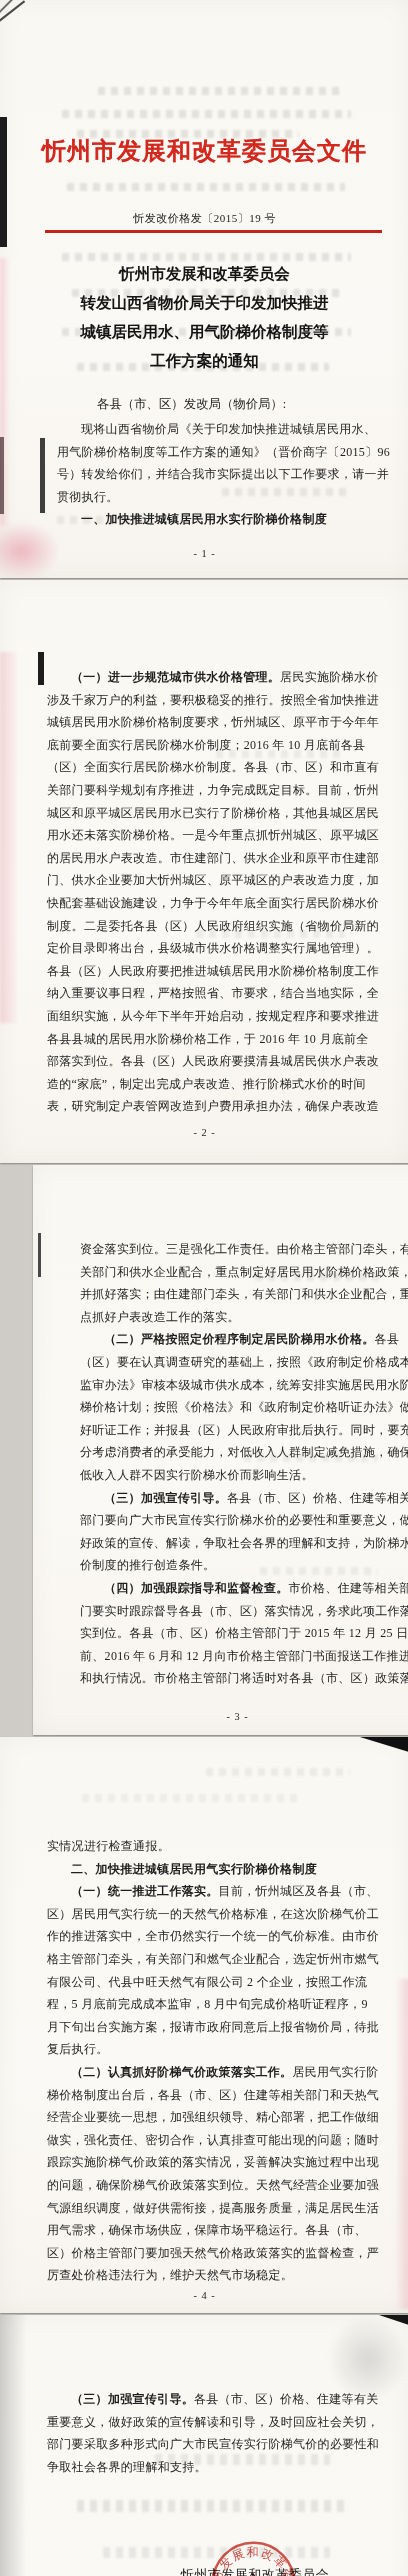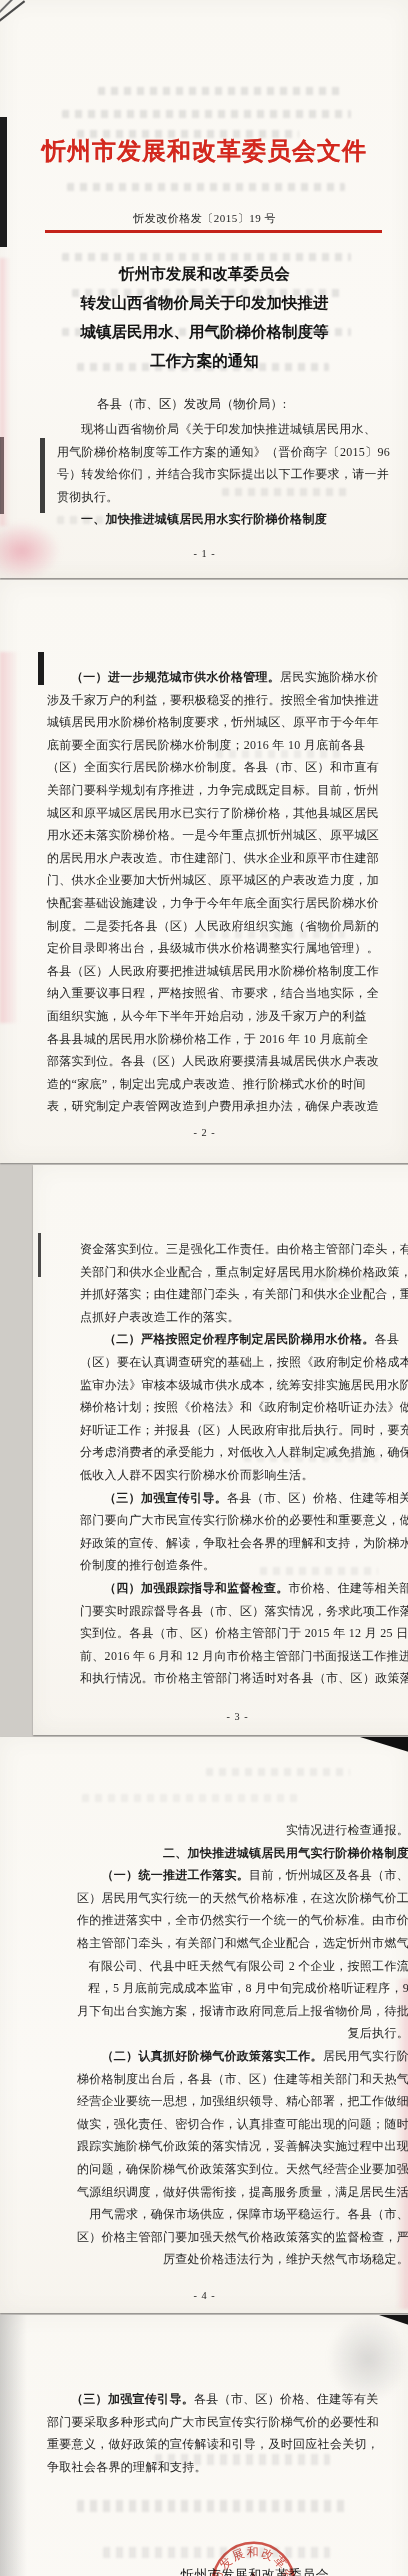--- a/index.html
+++ b/index.html
@@ -17,21 +17,21 @@
   .red-head{top:135px;font-size:24px;font-weight:bold;letter-spacing:1px;color:#d3281e;font-family:"Liberation Serif",serif;white-space:nowrap;text-shadow:0 0 0.5px rgba(211,40,30,.6);}
   .doc-no{top:211px;font-size:11px;color:#222;letter-spacing:0.5px;}
   .red-rule{top:230px;left:45px;width:337px;height:2.6px;background:#c4231a;}
   .doc-title{top:259px;font-size:15.5px;font-weight:bold;line-height:29px;color:#141414;font-family:"Liberation Sans",sans-serif;}
   .salute{top:396px;left:58px;font-size:12.4px;color:#1d1d1d;margin-left:39px;}
   
   .body{left:0;width:409px;color:#1f1f1f;}
   .p1b{top:418px;}
   .p2b{top:86px;}
   .p3b{top:73px;}
-  .p4b{top:82px;text-align:right;}
+  .p4b{top:98px;}
   .p5b{top:73px;}
   .tline{height:22.6px;line-height:22.6px;font-size:12px;white-space:nowrap;padding-left:47px;letter-spacing:0.3px;}
   .pg1 .tline{padding-left:57px;}
   .ind{text-indent:24px;}
   .bd{font-weight:bold;font-family:Liberation Serif, serif;}
   .pageno{font-size:10.3px;color:#222;letter-spacing:1px;}
   
   .bleed{position:absolute;height:8.2px;background:repeating-linear-gradient(90deg,rgba(105,105,110,.16) 0 6.7px,rgba(0,0,0,0) 6.7px 13px);filter:blur(1.3px);border-radius:1.5px;}
   .edge-dark{background:#1d1d1d;}
   .wedge{width:0;height:0;border-top:15.5px solid #101010;border-left:49px solid transparent;right:0;top:0;}
@@ -104,21 +104,21 @@
         <div class="tline"><span>关部门要科学规划有序推进，力争完成既定目标。目前，忻州</span></div>
         <div class="tline"><span>城区和原平城区居民用水已实行了阶梯价格，其他县城区居民</span></div>
         <div class="tline"><span>用水还未落实阶梯价格。一是今年重点抓忻州城区、原平城区</span></div>
         <div class="tline"><span>的居民用水户表改造。市住建部门、供水企业和原平市住建部</span></div>
         <div class="tline"><span>门、供水企业要加大忻州城区、原平城区的户表改造力度，加</span></div>
         <div class="tline"><span>快配套基础设施建设，力争于今年年底全面实行居民阶梯水价</span></div>
         <div class="tline"><span>制度。二是委托各县（区）人民政府组织实施（省物价局新的</span></div>
         <div class="tline"><span>定价目录即将出台，县级城市供水价格调整实行属地管理）。</span></div>
         <div class="tline"><span>各县（区）人民政府要把推进城镇居民用水阶梯价格制度工作</span></div>
         <div class="tline"><span>纳入重要议事日程，严格按照省、市要求，结合当地实际，全</span></div>
-        <div class="tline"><span>面组织实施，从今年下半年开始启动，涉及千家万户的利益</span></div>
+        <div class="tline"><span>面组织实施，从今年下半年开始启动，按规定程序和要求推进</span></div>
         <div class="tline"><span>各县县城的居民用水阶梯价格工作，于 2016 年 10 月底前全</span></div>
         <div class="tline"><span>部落实到位。各县（区）人民政府要摸清县城居民供水户表改</span></div>
         <div class="tline"><span>造的“家底”，制定出完成户表改造、推行阶梯式水价的时间</span></div>
         <div class="tline"><span>表，研究制定户表管网改造到户费用承担办法，确保户表改造</span></div>
       </div>
     <div class="abs center pageno" style="top:547px;">- 2 -</div>
   </div>
 
   <div class="page pg3">
     <div class="abs edge-dark" style="left:5.2px;top:68px;width:3.1px;height:44px;opacity:.8;"></div>
@@ -183,22 +183,22 @@
   <div class="page pg5">
     <div class="abs graystrip"></div>
     <div class="abs graymottle"></div>
     <div class="abs wedge small"></div>
     <div class="bleed" style="left:155px;top:139px;width:175px;opacity:.8;height:11.3px;"></div>
     <div class="bleed" style="left:77px;top:185px;width:268px;opacity:.9;height:12.4px;"></div>
     <div class="bleed" style="left:103px;top:232px;width:227px;opacity:.8;height:11.3px;"></div>
 
     <div class="abs body p5b">
         <div class="tline ind"><span class="bd">（三）加强宣传引导。</span><span>各县（市、区）价格、住建等有关</span></div>
+        <div class="tline"><span>重要意义，做好政策的宣传解读和引导，及时回应社会关切，</span></div>
         <div class="tline"><span>部门要采取多种形式向广大市民宣传实行阶梯气价的必要性和</span></div>
-        <div class="tline"><span>重要意义，做好政策的宣传解读和引导，及时回应社会关切，</span></div>
         <div class="tline"><span>争取社会各界的理解和支持。</span></div>
       </div>
 
     <div class="abs sig">忻州市发展和改革委员会</div>
 
     <svg class="abs seal" width="95" height="95" viewBox="0 0 184 184">
       <circle cx="92" cy="92" r="79" fill="none" stroke="#c5281c" stroke-width="5" opacity="0.85"></circle>
       <path id="sealArc" d="M 26,104 A 66,66 0 1 1 158,104" fill="none"></path>
       <text font-size="23" fill="#c5281c" letter-spacing="3" opacity="0.9" font-family="Liberation Serif, serif">
         <textPath href="#sealArc" startOffset="50%" text-anchor="middle">忻州市发展和改革委员会</textPath>

